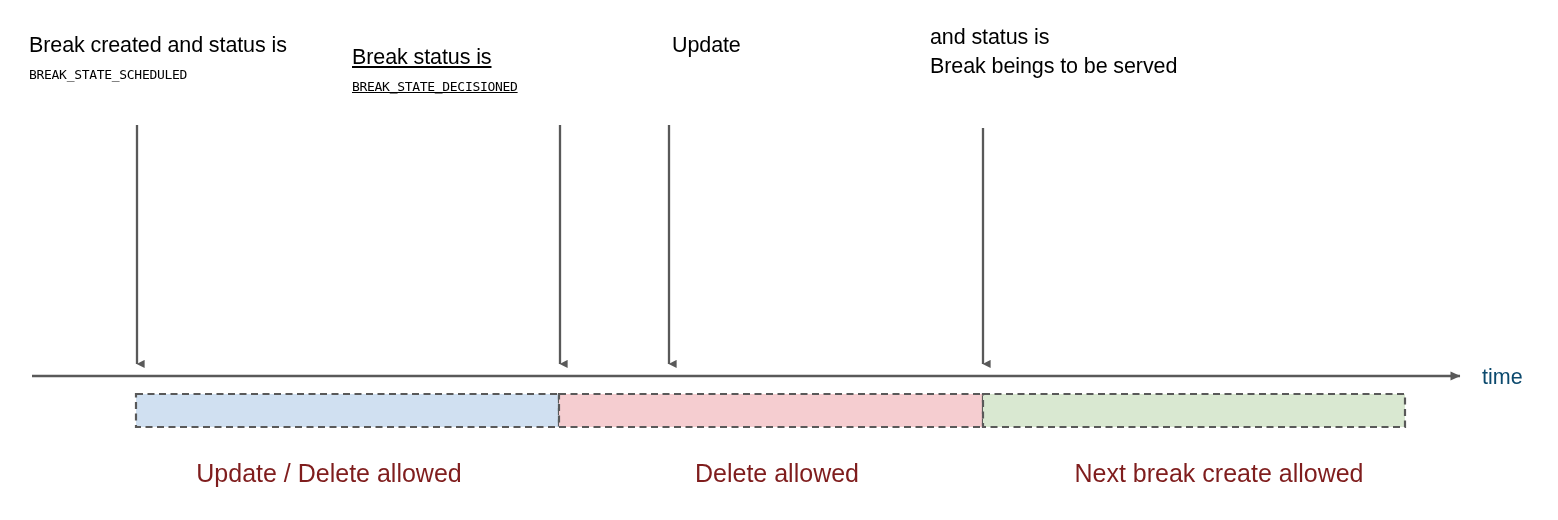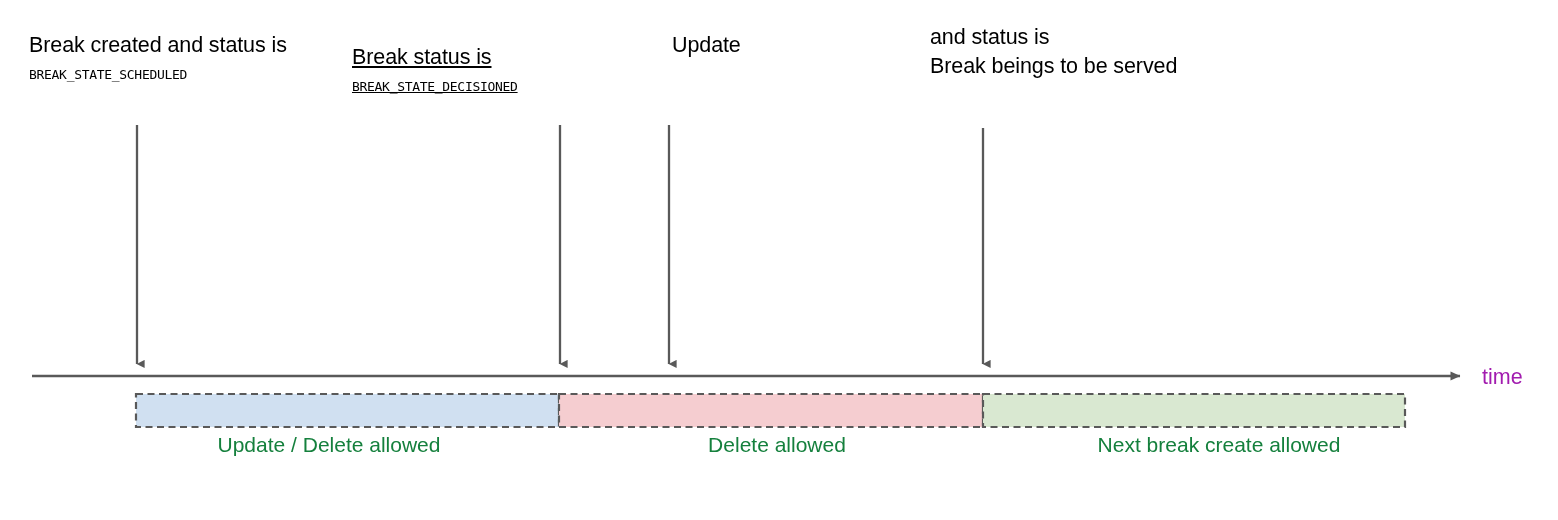--- a/index.html
+++ b/index.html
@@ -58,31 +58,31 @@
     overflow: visible;
   }
 
   
   #time-axis-label {
     position: absolute;
     left: 1482px;
     top: 365px;
     font-family: "Liberation Sans", sans-serif;
     font-size: 21.5px;
-    color: #a21caf;
+    color: #0c4a6e;
     white-space: nowrap;
   }
 
   
   .segment-caption {
     position: absolute;
-    top: 433px;
+    top: 459px;
     font-family: "Liberation Sans", sans-serif;
-    font-size: 21px;
-    color: #15803d;
+    font-size: 25px;
+    color: #7f1d1d;
     white-space: nowrap;
     transform: translateX(-50%);
   }
   #caption-update-delete { left: 329px; }
   #caption-delete        { left: 777px; }
   #caption-next-break    { left: 1219px; text-align: right; }
 </style>
 </head>
 <body>
 

